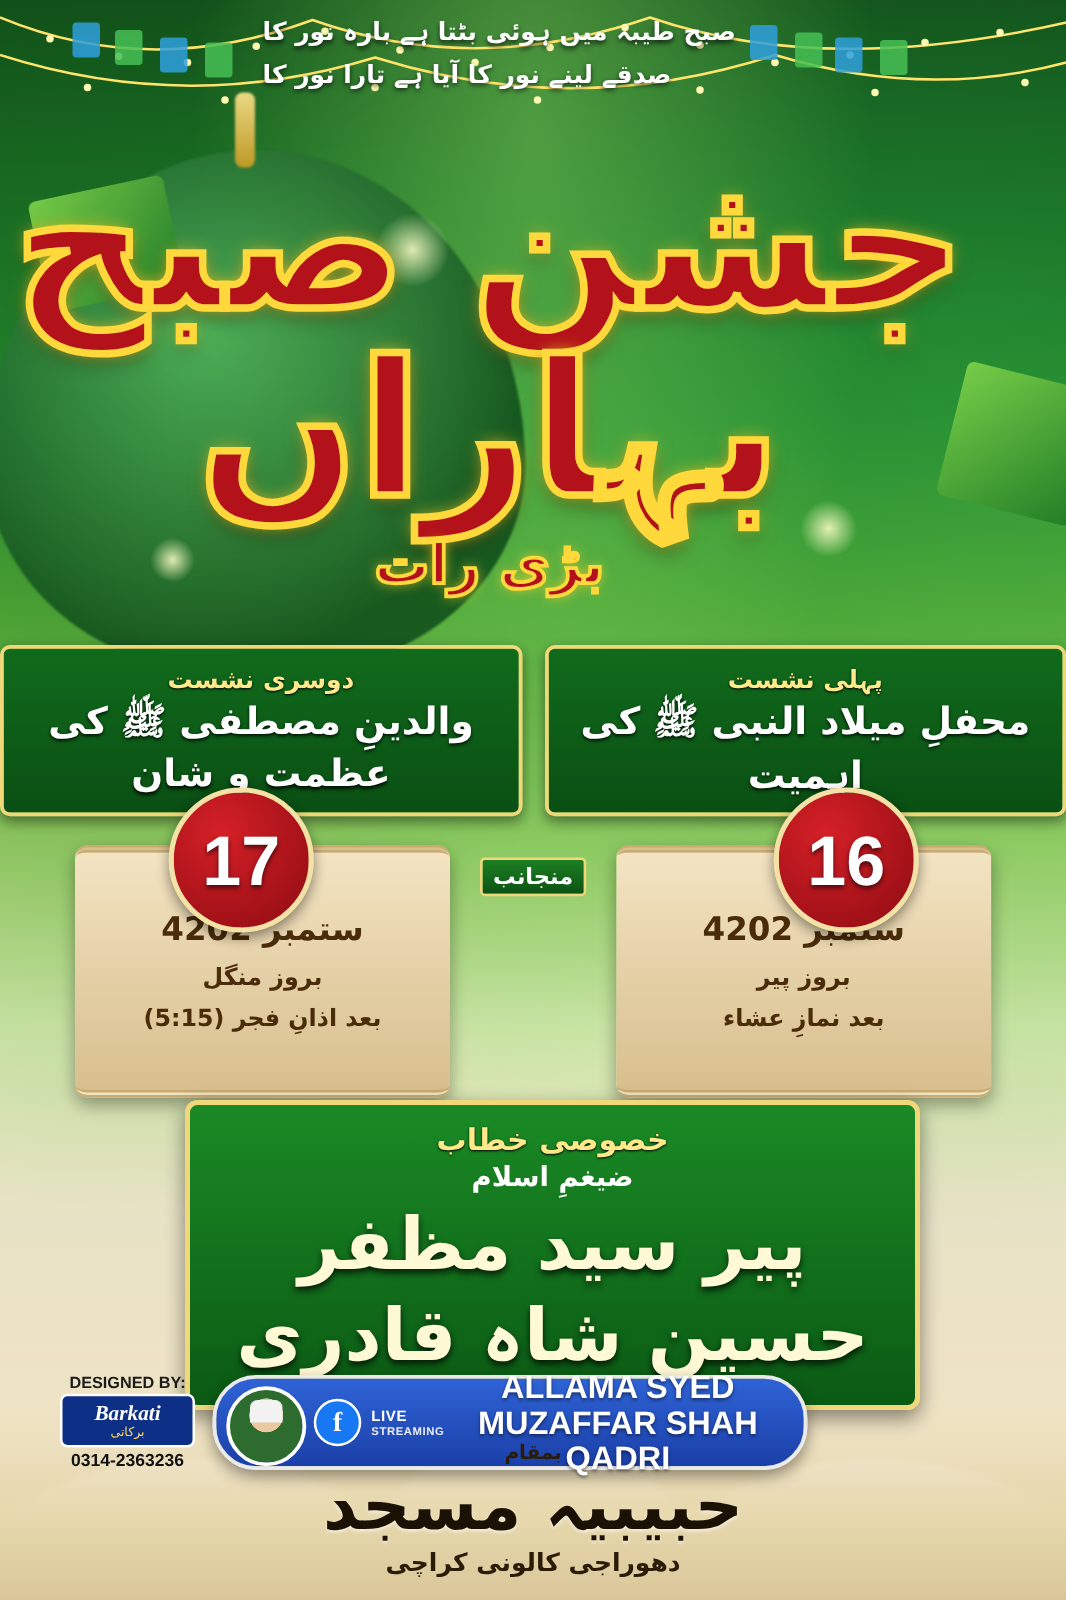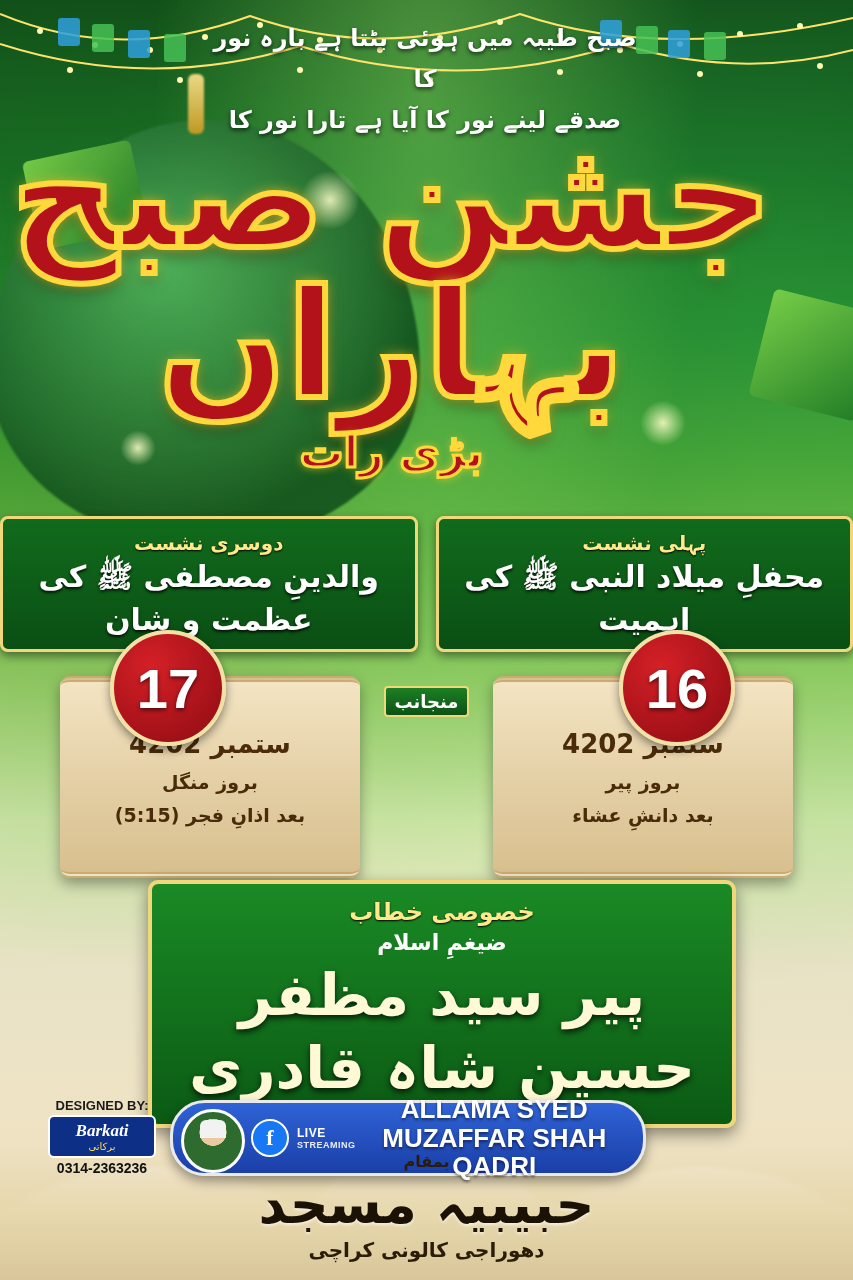--- a/index.html
+++ b/index.html
@@ -35,22 +35,22 @@
       radial-gradient(ellipse at 18% 100%, rgba(255,255,255,.35) 0 18%, rgba(255,255,255,0) 19%),
       radial-gradient(ellipse at 50% 100%, rgba(255,255,255,.30) 0 22%, rgba(255,255,255,0) 23%),
       radial-gradient(ellipse at 82% 100%, rgba(255,255,255,.35) 0 18%, rgba(255,255,255,0) 19%);
   }
   .ground{position:absolute;left:0;bottom:0;width:853px;height:120px;
     background:linear-gradient(180deg,rgba(235,221,186,0) 0%, #e7d8ad 45%, #d9c79a 100%);}
 
   .urdu{font-family:"DejaVu Sans","Liberation Sans",sans-serif;direction:rtl;unicode-bidi:bidi-override;}
 
   
-  .couplet{position:absolute;top:18px;left:210px;width:430px;text-align:center;color:#fff;
-    text-shadow:0 2px 4px rgba(0,0,0,.7);font-size:24px;line-height:1.7;font-weight:bold;}
+  .couplet{position:absolute;top:8px;left:210px;width:430px;text-align:left;color:#fff;
+    text-shadow:0 2px 4px rgba(0,0,0,.7);font-size:20px;line-height:1.7;font-weight:bold;}
 
   
   .title-wrap{position:absolute;top:120px;left:0;width:783px;text-align:center;}
   .title-main{
     font-size:150px;line-height:1.0;font-weight:bold;letter-spacing:-4px;
     color:#b3121b;
     -webkit-text-stroke:6px #ffd93b;
     text-shadow:0 0 14px rgba(255,210,40,.95), 0 6px 16px rgba(0,0,0,.55);
   }
   .title-sub{
@@ -81,21 +81,21 @@
   .scroll.right{right:60px;}
   .scroll .txt{color:#4a2c0a;font-size:26px;font-weight:bold;line-height:1.5;padding:0 10px;}
   .scroll .sm{display:block;font-size:19px;margin-top:4px;}
   .badge{
     position:absolute;top:0;width:108px;height:108px;border-radius:50%;
     background:radial-gradient(circle at 35% 30%,#d52027,#8e0b12);
     border:4px solid #f3e1a6;box-shadow:0 4px 10px rgba(0,0,0,.45);
     color:#fff;font-size:56px;font-weight:bold;display:flex;align-items:center;justify-content:center;
     text-shadow:0 2px 4px rgba(0,0,0,.6);
   }
-  .badge.left{left:110px;}
+  .badge.left{left:135px;}
   .badge.right{right:118px;}
   .mid-tag{
     position:absolute;left:50%;transform:translateX(-50%);top:56px;width:170px;text-align:center;
   }
   .mid-tag .ribbon{
     background:linear-gradient(#1d7f24,#0c5214);color:#fff;font-size:18px;font-weight:bold;
     padding:3px 8px;border-radius:4px;display:inline-block;border:2px solid #f0d77a;
   }
   .mid-tag .mid-txt{color:#2b1a06;font-size:24px;font-weight:bold;line-height:1.5;margin-top:8px;}
 
@@ -227,21 +227,21 @@
       <div class="txt urdu">
         <span>ستمبر 2024</span>
         <span class="sm">بروز منگل</span>
         <span class="sm">بعد اذانِ فجر (5:15)</span>
       </div>
     </div>
     <div class="scroll right">
       <div class="txt urdu">
         <span>ستمبر 2024</span>
         <span class="sm">بروز پیر</span>
-        <span class="sm">بعد دانشِ عشاء</span>
+        <span class="sm">بعد نمازِ عشاء</span>
       </div>
     </div>
     <div class="badge left">17</div>
     <div class="badge right">16</div>
     <div class="mid-tag">
       <span class="ribbon urdu">منجانب</span>
     </div>
   </div>
 
   <div class="speaker">

